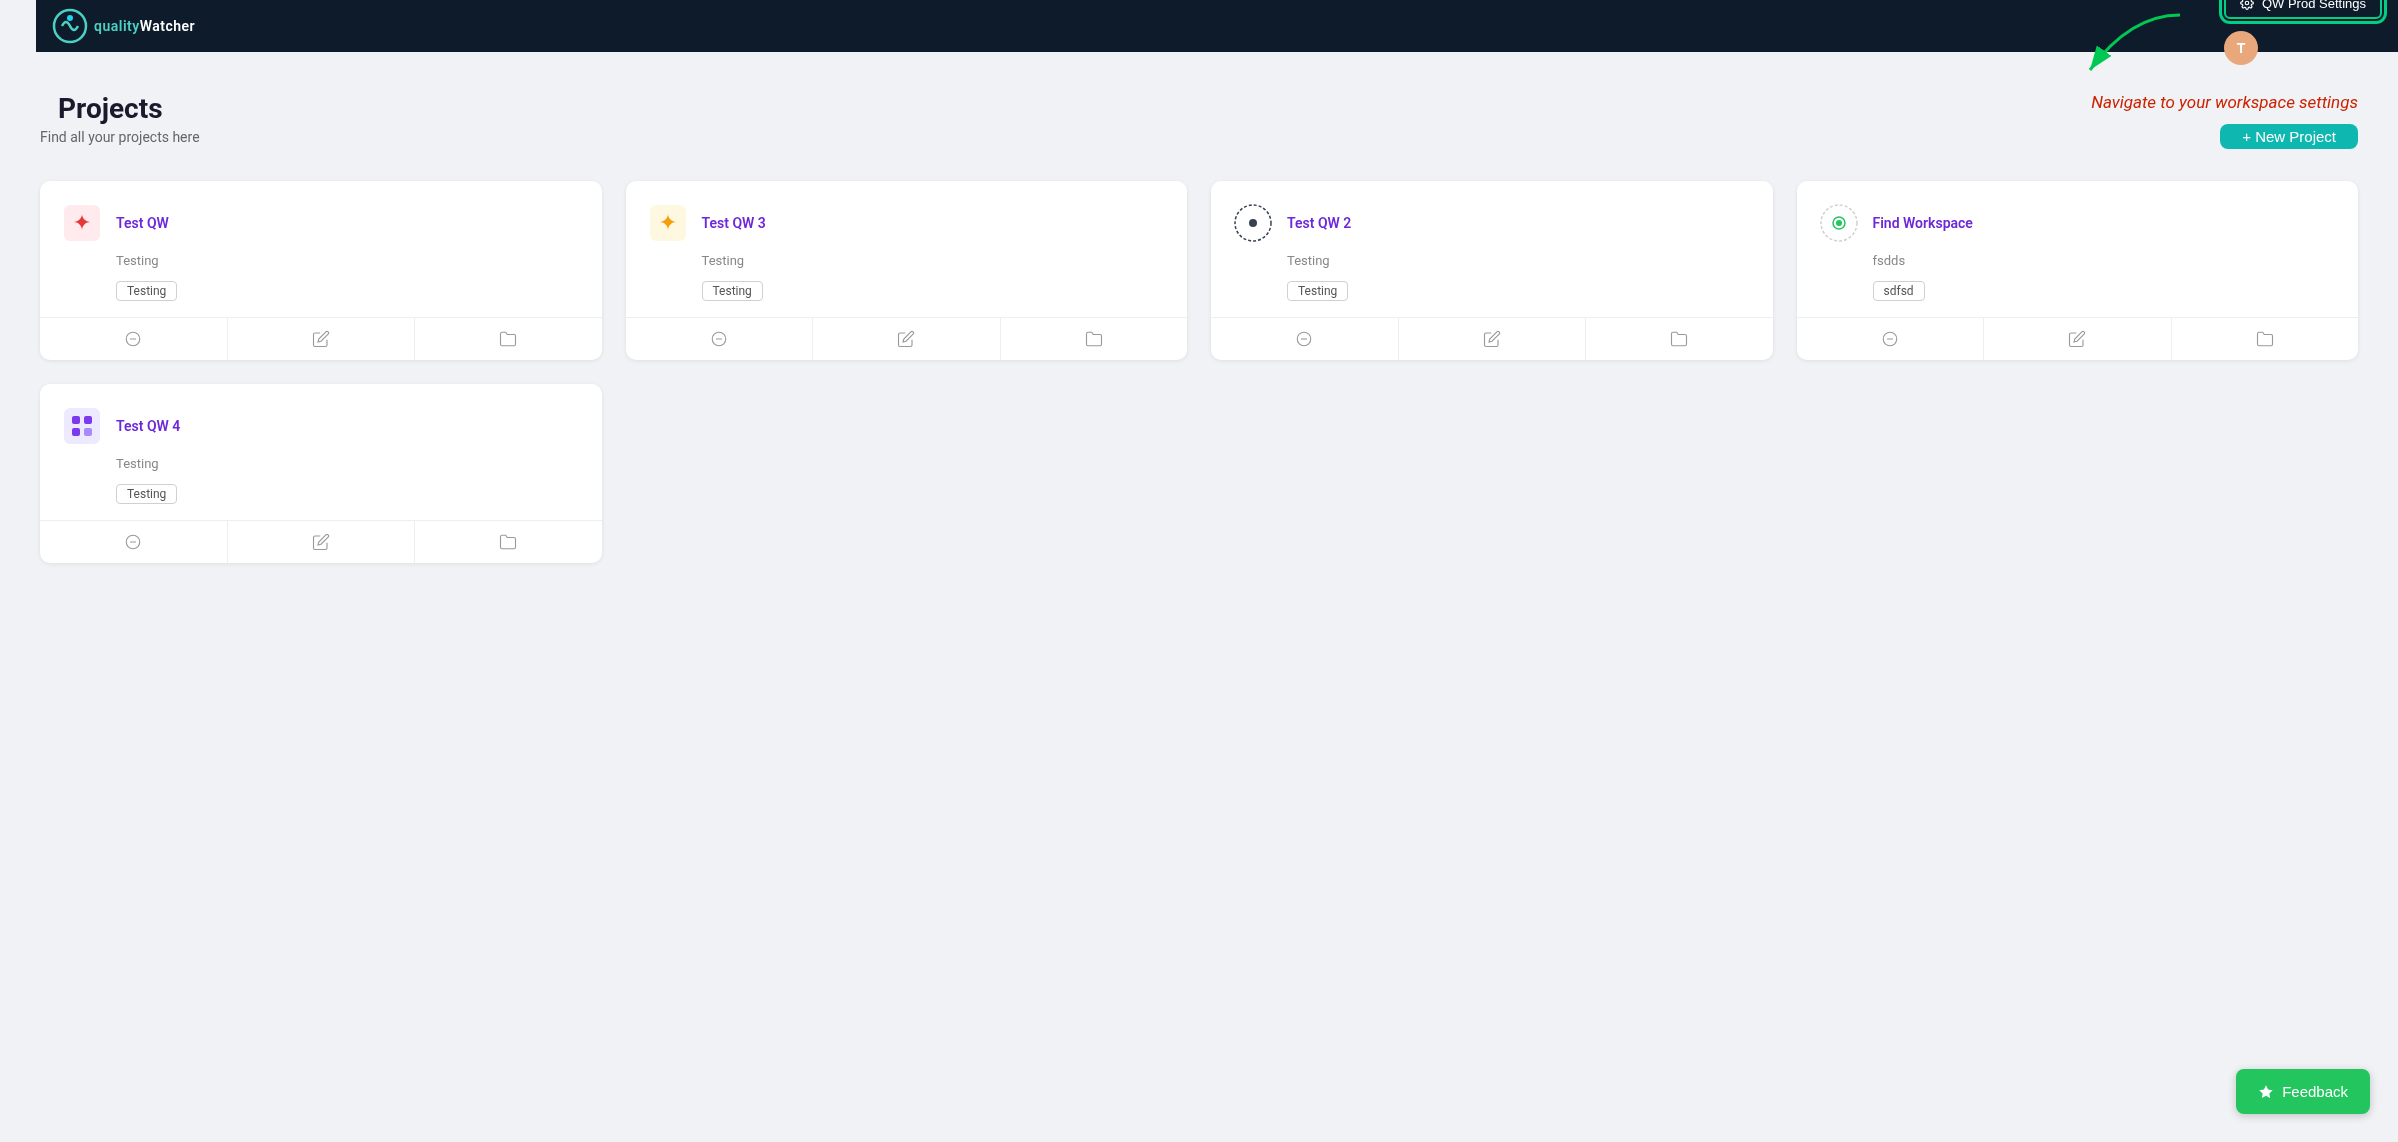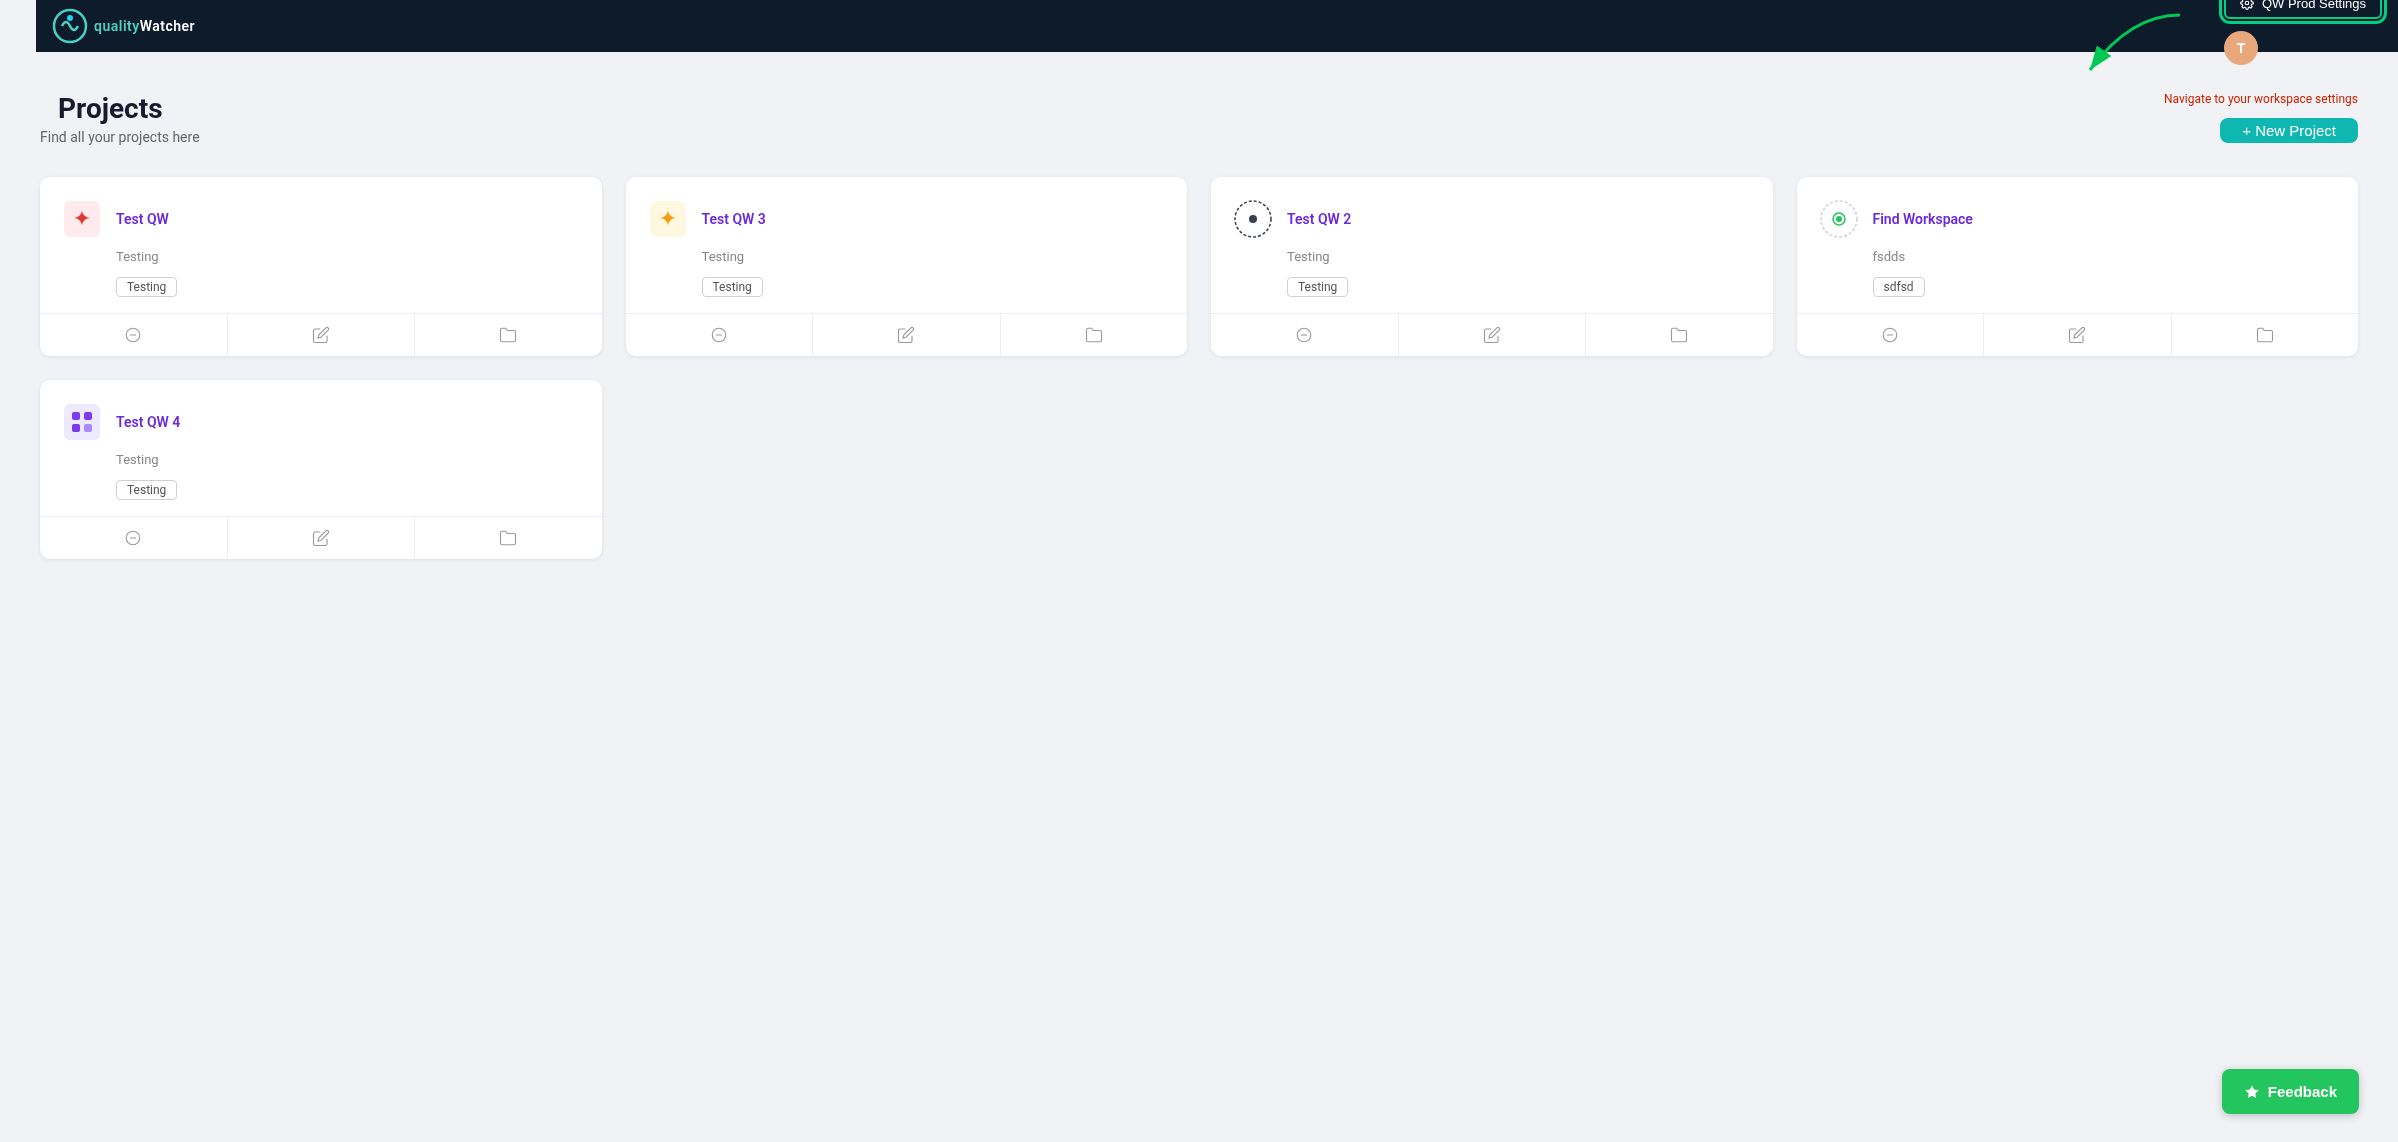--- a/index.html
+++ b/index.html
@@ -98,21 +98,22 @@
     }
 
     .header-right-main {
       display: flex;
       flex-direction: column;
       align-items: flex-end;
       gap: 12px;
     }
     .annotation-text {
       color: #cc2200;
-      font-size: 12px;
+      font-size: 17px;
+      font-style: italic;
     }
     .new-project-btn {
       display: flex;
       align-items: center;
       gap: 8px;
       background: #0eb8b0;
       color: white;
       border: none;
       padding: 4px 22px;
       border-radius: 8px;
@@ -201,28 +202,28 @@
       display: grid;
       grid-template-columns: repeat(4, 1fr);
       gap: 24px;
       margin-top: 24px;
     }
 
     
     .feedback-btn {
       position: fixed;
       bottom: 28px;
-      right: 39px;
+      right: 28px;
       background: #22c55e;
       color: white;
       border: none;
       padding: 14px 22px;
       border-radius: 8px;
       font-size: 15px;
-      font-weight: 700;
+      font-weight: 400;
       cursor: pointer;
       display: flex;
       align-items: center;
       gap: 8px;
       box-shadow: 0 2px 8px rgba(0,0,0,0.2);
     }
 
     
     .green-arrow-svg {
       position: absolute;

